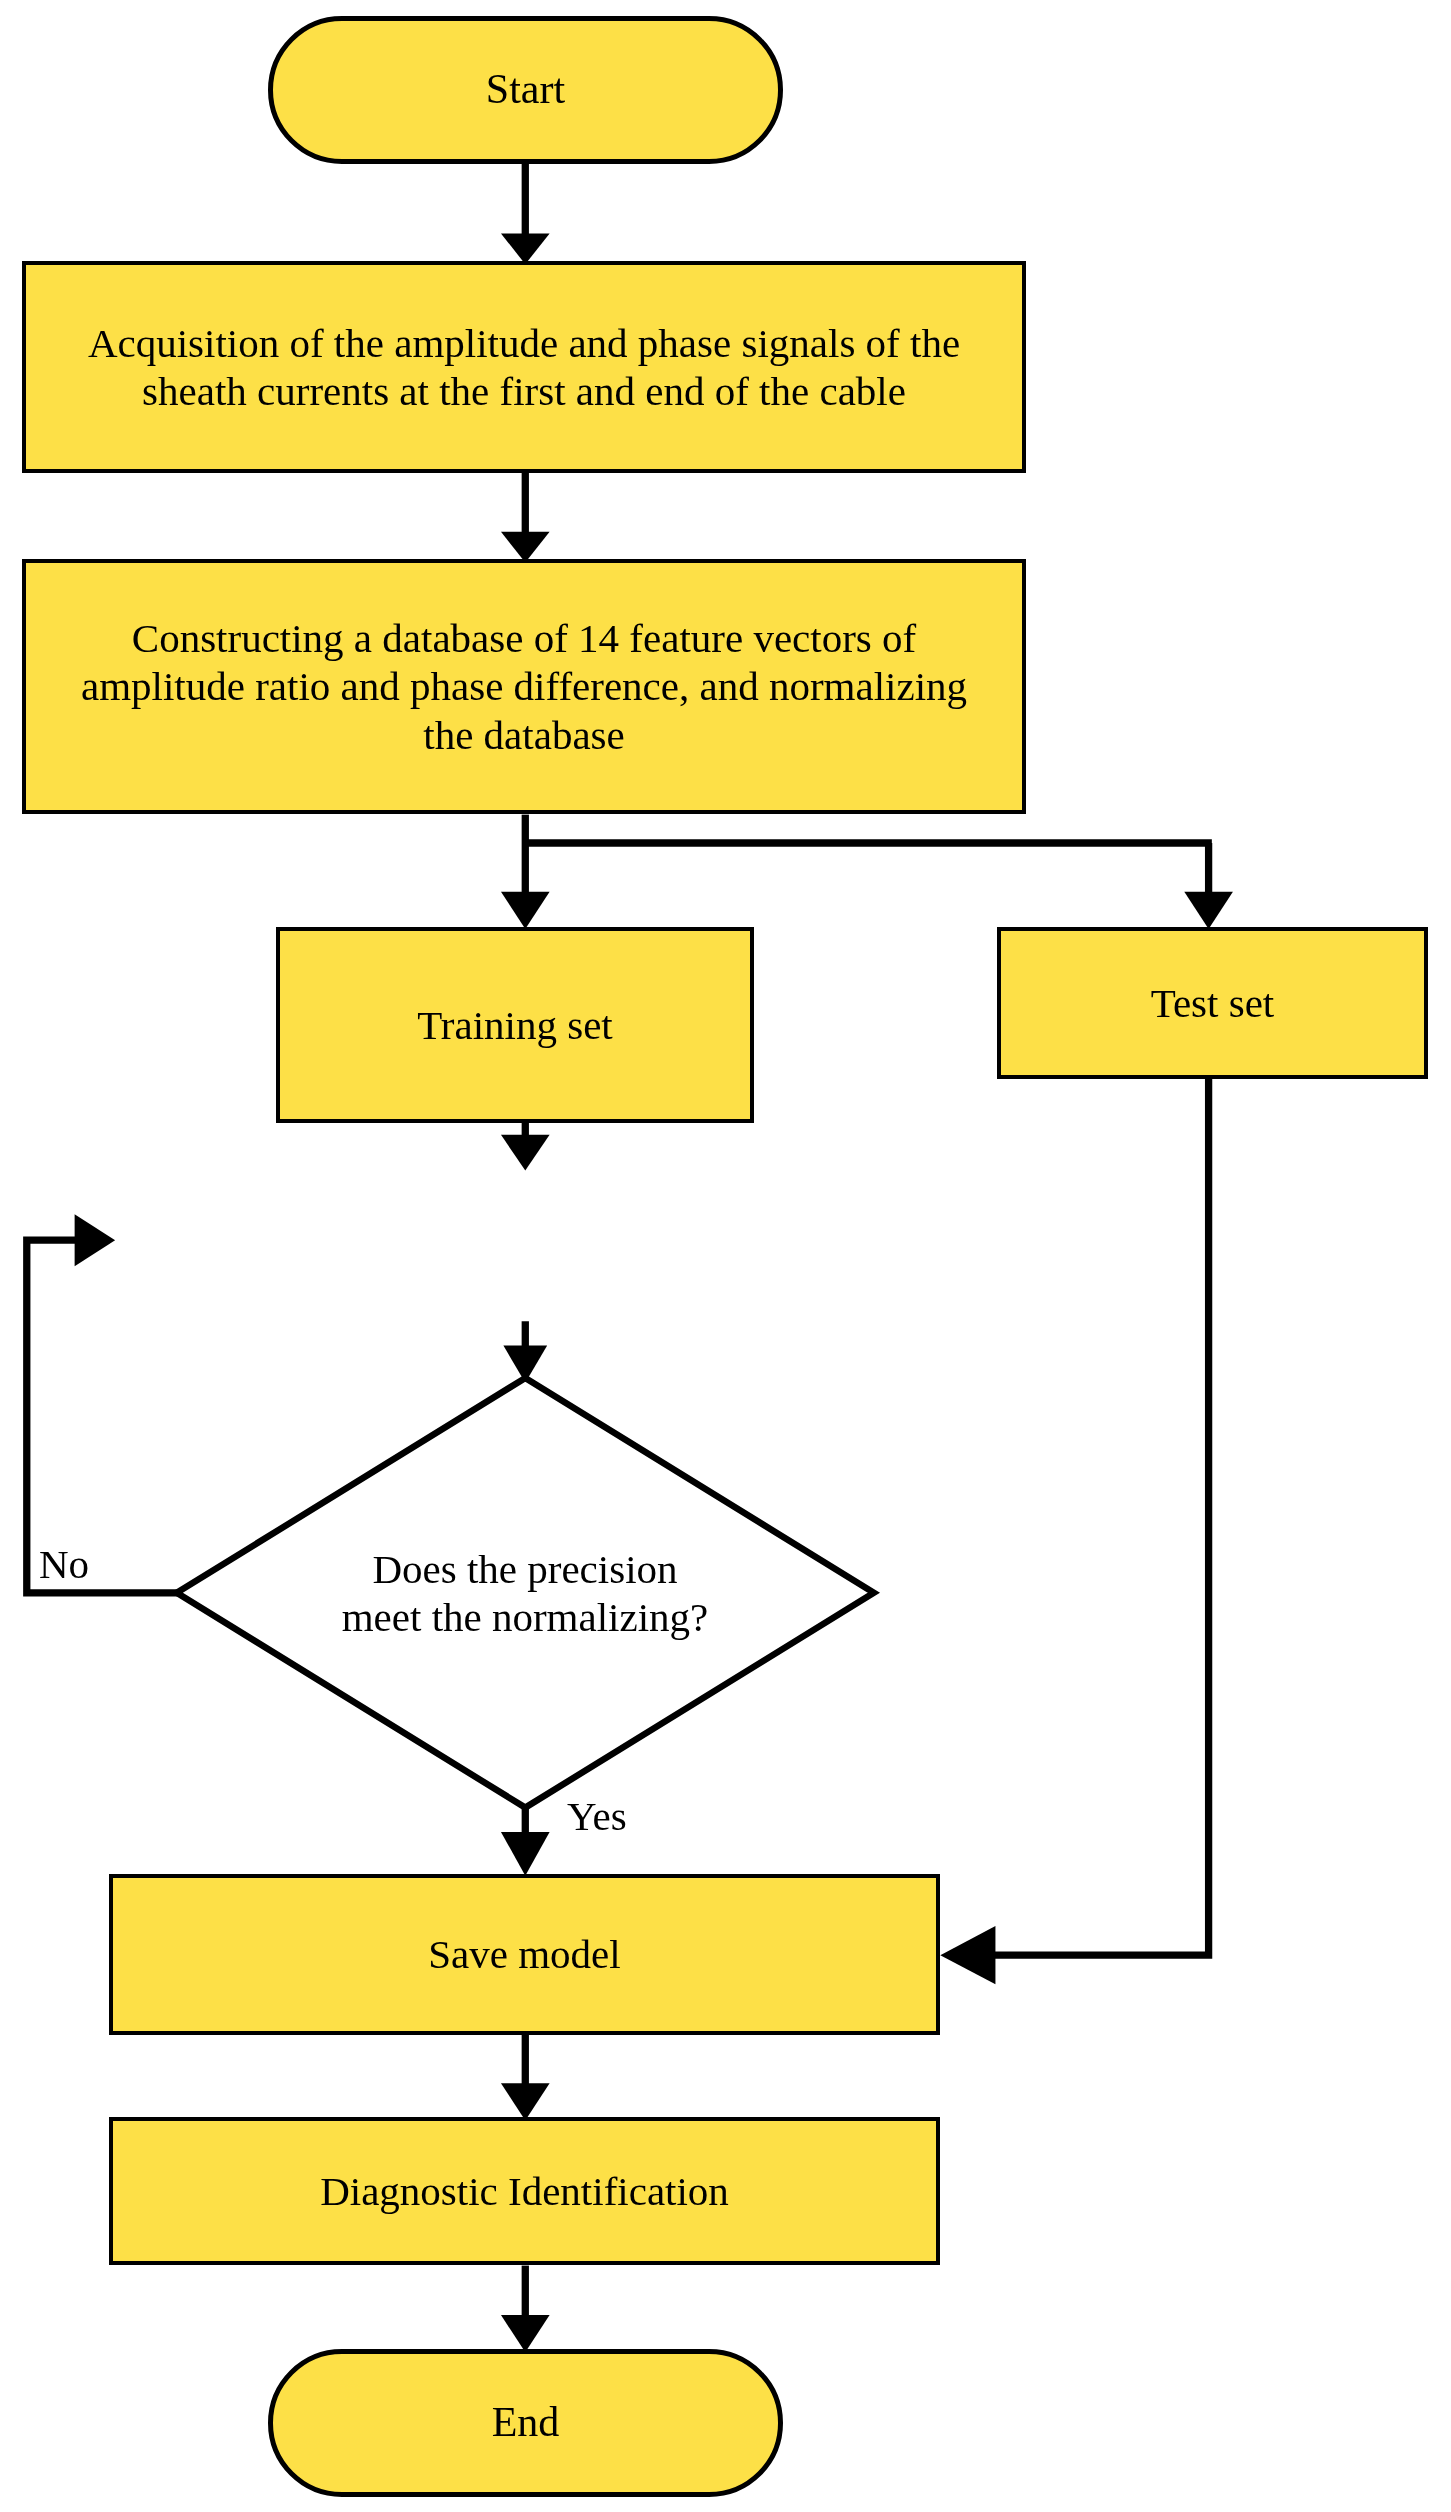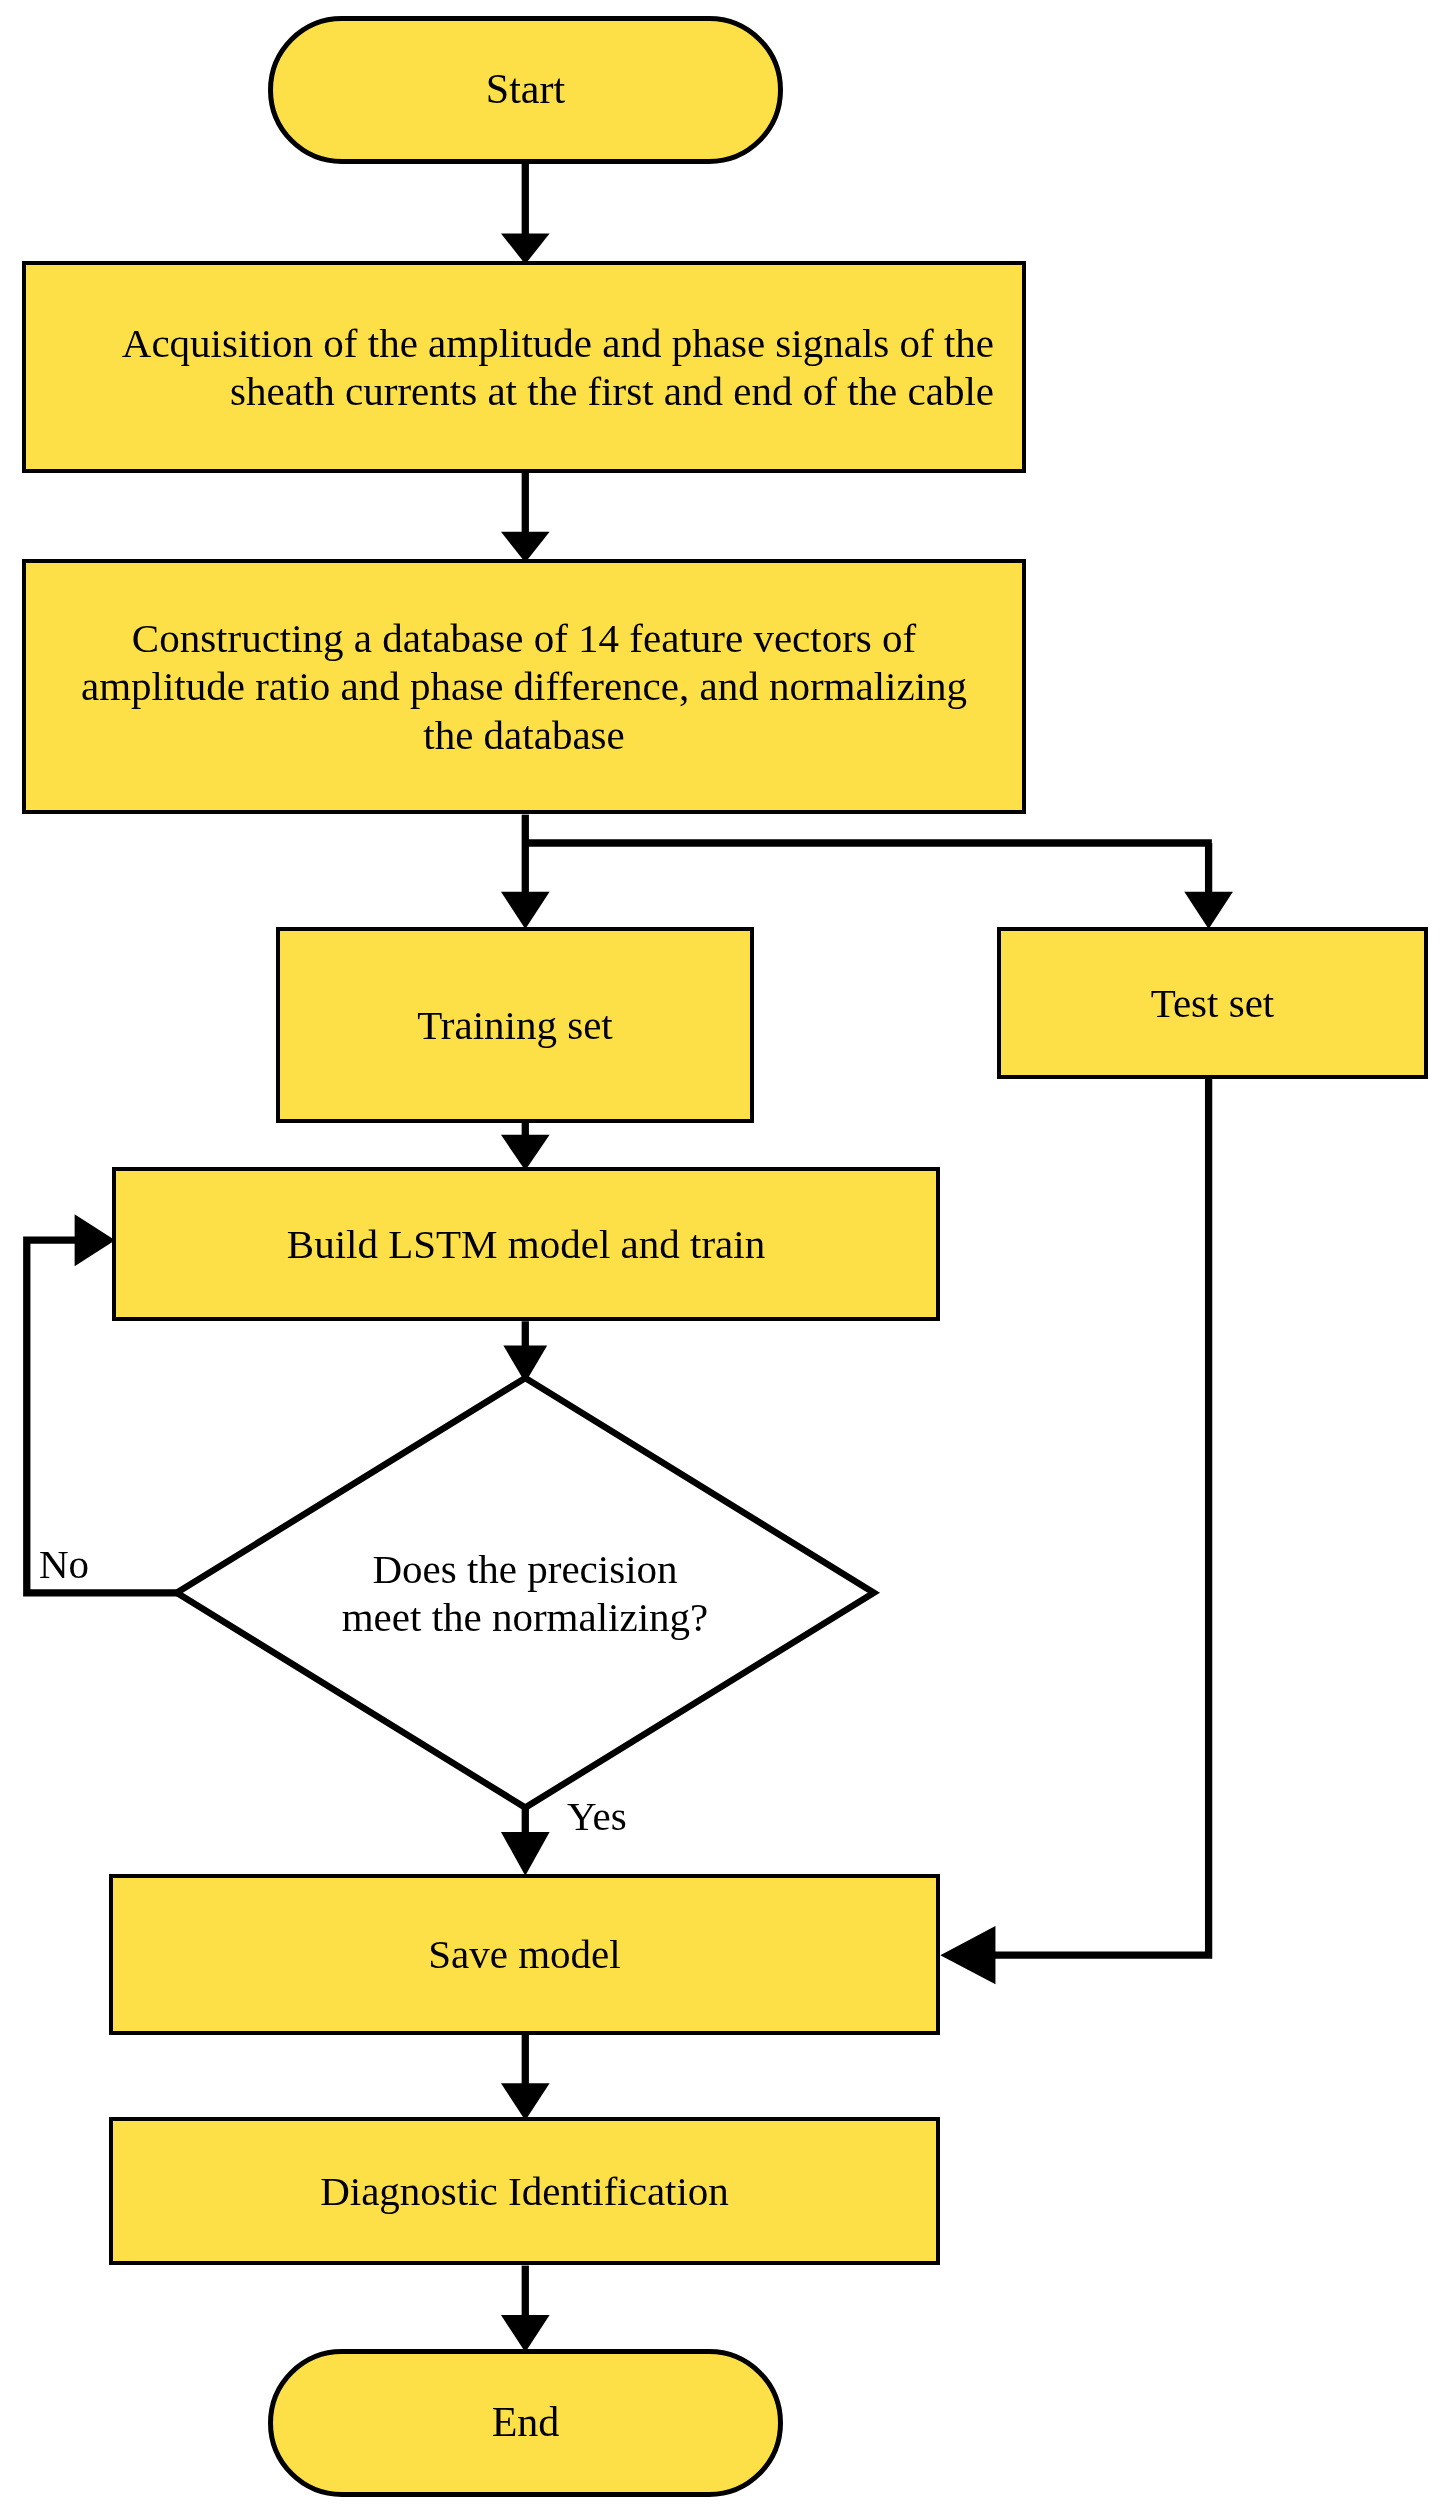--- a/index.html
+++ b/index.html
@@ -84,39 +84,36 @@
       <polygon points="618,2856 678,2856 648,2902" fill="#000"></polygon>
     </g>
 
     <polygon points="648,1700 1078,1965 648,2230 218,1965" fill="#ffffff" stroke="#000" stroke-width="8"></polygon>
   </svg>
 
   <div class="node terminator f52" style="left:268px;top:16px;width:515px;height:148px;">
     <span>Start</span>
   </div>
 
-  <div class="node f50" style="left:22px;top:261px;width:1004px;height:212px;text-align:right;">
+  <div class="node f50" style="left:22px;top:261px;width:1004px;height:212px;">
     <span style="max-width:940px;">Acquisition of the amplitude and phase signals of the sheath currents at the first and end of the cable</span>
   </div>
 
   <div class="node f50" style="left:22px;top:559px;width:1004px;height:255px;">
     <span style="max-width:920px;">Constructing a database of 14 feature vectors of amplitude ratio and phase difference, and normalizing the database</span>
   </div>
 
   <div class="node f50" style="left:276px;top:927px;width:478px;height:196px;">
     <span>Training set</span>
   </div>
 
   <div class="node f50" style="left:997px;top:927px;width:431px;height:152px;">
     <span>Test set</span>
   </div>
 
-  <div class="node f50" style="left:112px;top:1167px;width:828px;height:154px;">
-    <span>Build LSTM model and train</span>
-  </div>
 
   <div class="diamond-label f50" style="left:282px;top:1496px;width:486px;height:195px;">
     <span style="max-width:381px;">Does the precision meet the normalizing?</span>
   </div>
 
   <div class="edge-label f50" style="left:39px;top:1540px;">
     <span>No</span>
   </div>
   <div class="edge-label f50" style="left:567px;top:1792px;">
     <span>Yes</span>

